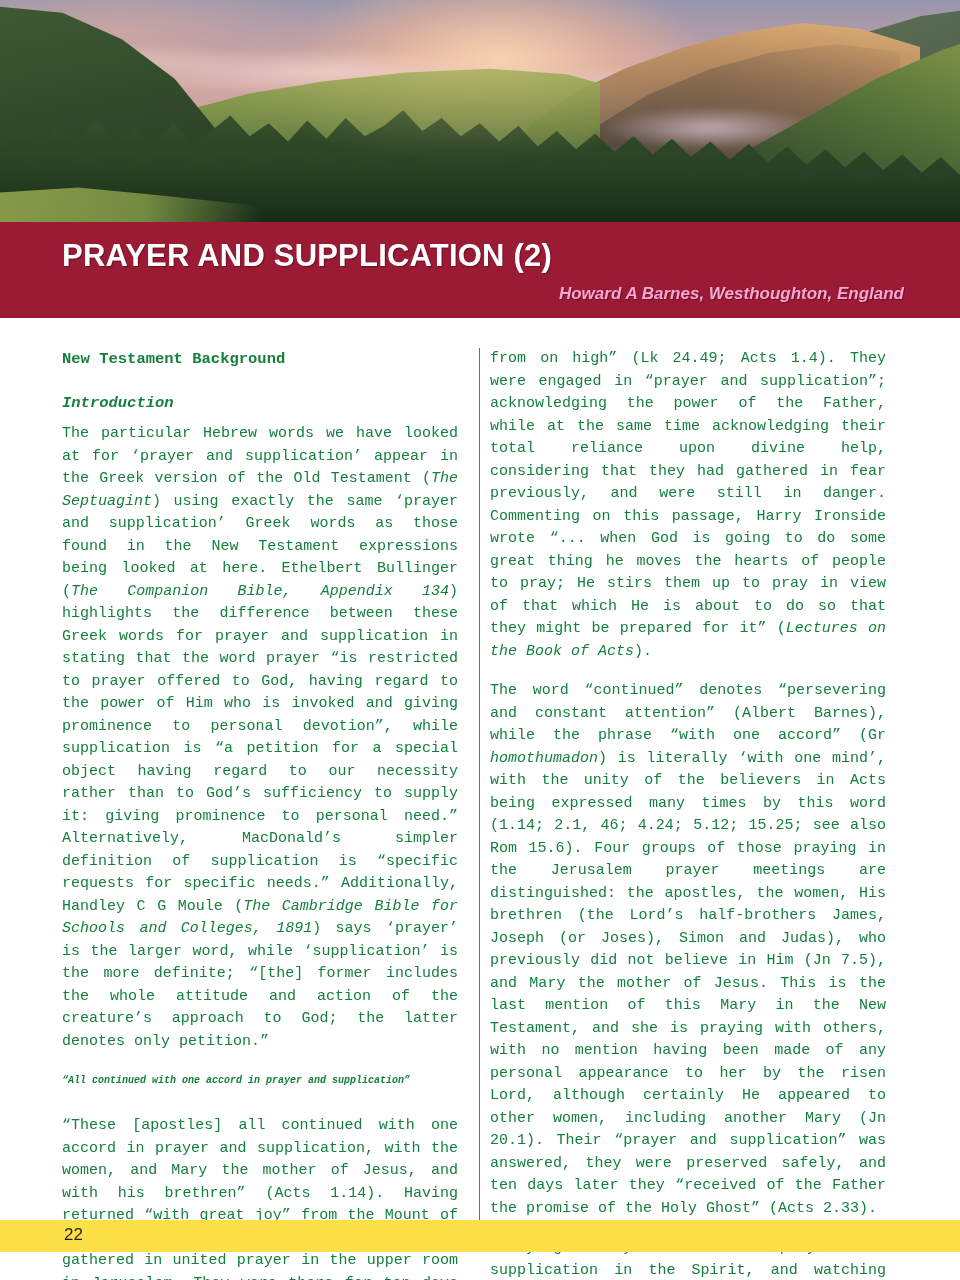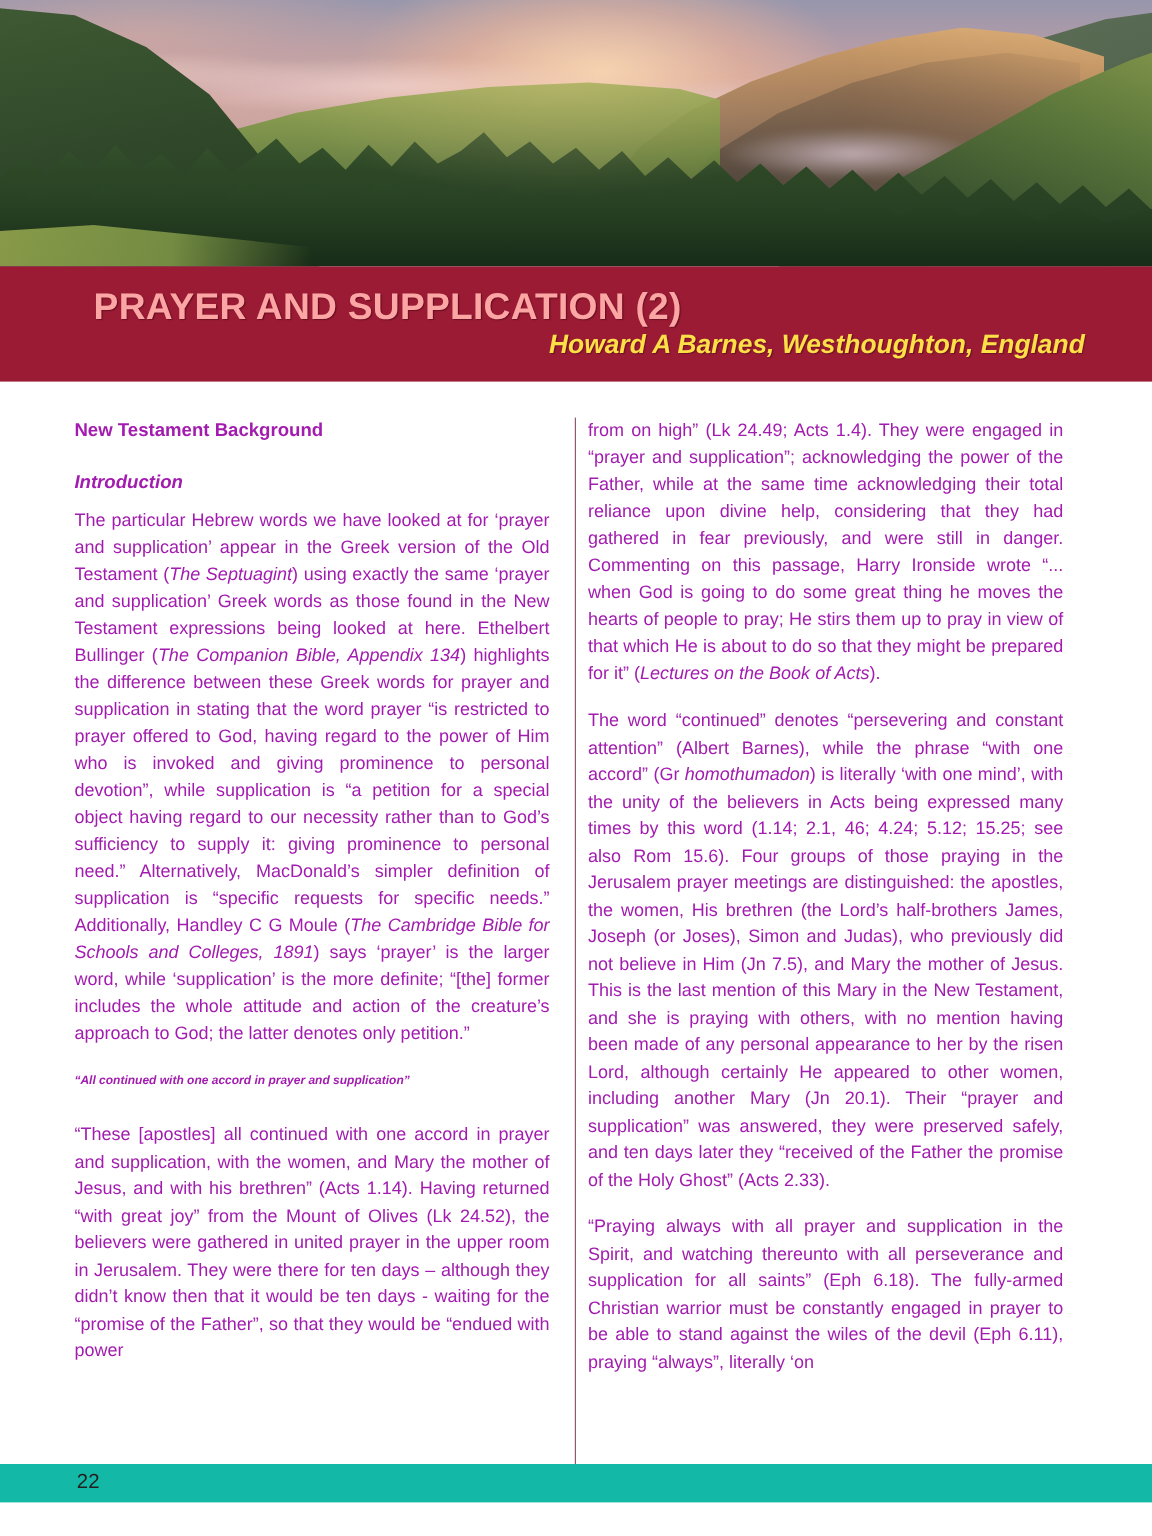--- a/index.html
+++ b/index.html
@@ -135,33 +135,32 @@
     position: absolute;
     left: 0; top: 222px;
     width: 960px; height: 96px;
     background: #9b1b35;
   }
   .article-title {
     position: absolute;
     left: 62px; top: 16px;
     font-size: 31px;
     font-weight: bold;
-    color: #fca5a5;
+    color: #ffffff;
     letter-spacing: .2px;
     text-shadow: 1px 1px 1px rgba(60,0,12,0.5);
     white-space: nowrap;
-    margin-left: 16px;
   }
   .byline {
     position: absolute;
-    right: 56px; top: 52px;
-    font-size: 22px;
+    right: 56px; top: 62px;
+    font-size: 17px;
     font-style: italic;
     font-weight: bold;
-    color: #fde047;
+    color: #f9a8d4;
     text-shadow: 1px 1px 1px rgba(60,0,12,0.45);
     white-space: nowrap;
   }
 
   
   .body-area {
     position: absolute;
     left: 0; top: 318px;
     width: 960px; height: 902px;
   }
@@ -179,22 +178,23 @@
     width: 1px; height: 879px;
     background: #8f5a6b;
   }
 
   p.para, h3.head-b, h3.head-i, h3.head-q {
     margin: 0 0 17px 0;
     font-size: 15px;
     line-height: 22.5px;
     text-align: justify;
     text-justify: inter-word;
-    color: #a21caf;
+    color: #15803d;
     hyphens: none;
+    font-family: Liberation Mono, monospace;
   }
   h3.head-b {
     font-weight: bold;
     font-style: normal;
     font-size: 15.5px;
     margin-bottom: 21px;
     text-align: left;
   }
   h3.head-i {
     font-weight: bold;
@@ -272,17 +272,17 @@
     <div class="col col-right">
       <p class="para">from on high” (Lk 24.49; Acts 1.4). They were engaged in “prayer and supplication”; acknowledging the power of the Father, while at the same time acknowledging their total reliance upon divine help, considering that they had gathered in fear previously, and were still in danger. Commenting on this passage, Harry Ironside wrote “... when God is going to do some great thing he moves the hearts of people to pray; He stirs them up to pray in view of that which He is about to do so that they might be prepared for it” (<i>Lectures on the Book of Acts</i>).</p>
 
       <p class="para">The word “continued” denotes “persevering and constant attention” (Albert Barnes), while the phrase “with one accord” (Gr <i>homothumadon</i>) is literally ‘with one mind’, with the unity of the believers in Acts being expressed many times by this word (1.14; 2.1, 46; 4.24; 5.12; 15.25; see also Rom 15.6). Four groups of those praying in the Jerusalem prayer meetings are distinguished: the apostles, the women, His brethren (the Lord’s half-brothers James, Joseph (or Joses), Simon and Judas), who previously did not believe in Him (Jn 7.5), and Mary the mother of Jesus. This is the last mention of this Mary in the New Testament, and she is praying with others, with no mention having been made of any personal appearance to her by the risen Lord, although certainly He appeared to other women, including another Mary (Jn 20.1). Their “prayer and supplication” was answered, they were preserved safely, and ten days later they “received of the Father the promise of the Holy Ghost” (Acts 2.33).</p>
 
 
       <p class="para">“Praying always with all prayer and supplication in the Spirit, and watching thereunto with all perseverance and supplication for all saints” (Eph 6.18). The fully-armed Christian warrior must be constantly engaged in prayer to be able to stand against the wiles of the devil (Eph 6.11), praying “always”, literally ‘on</p>
     </div>
   </div>
 
-  <div class="footer-bar" style="background: #14b8a6;">
+  <div class="footer-bar" style="background: #fde047;">
     <div class="page-number">22</div>
   </div>
 
 </div>
 
 </body></html>

